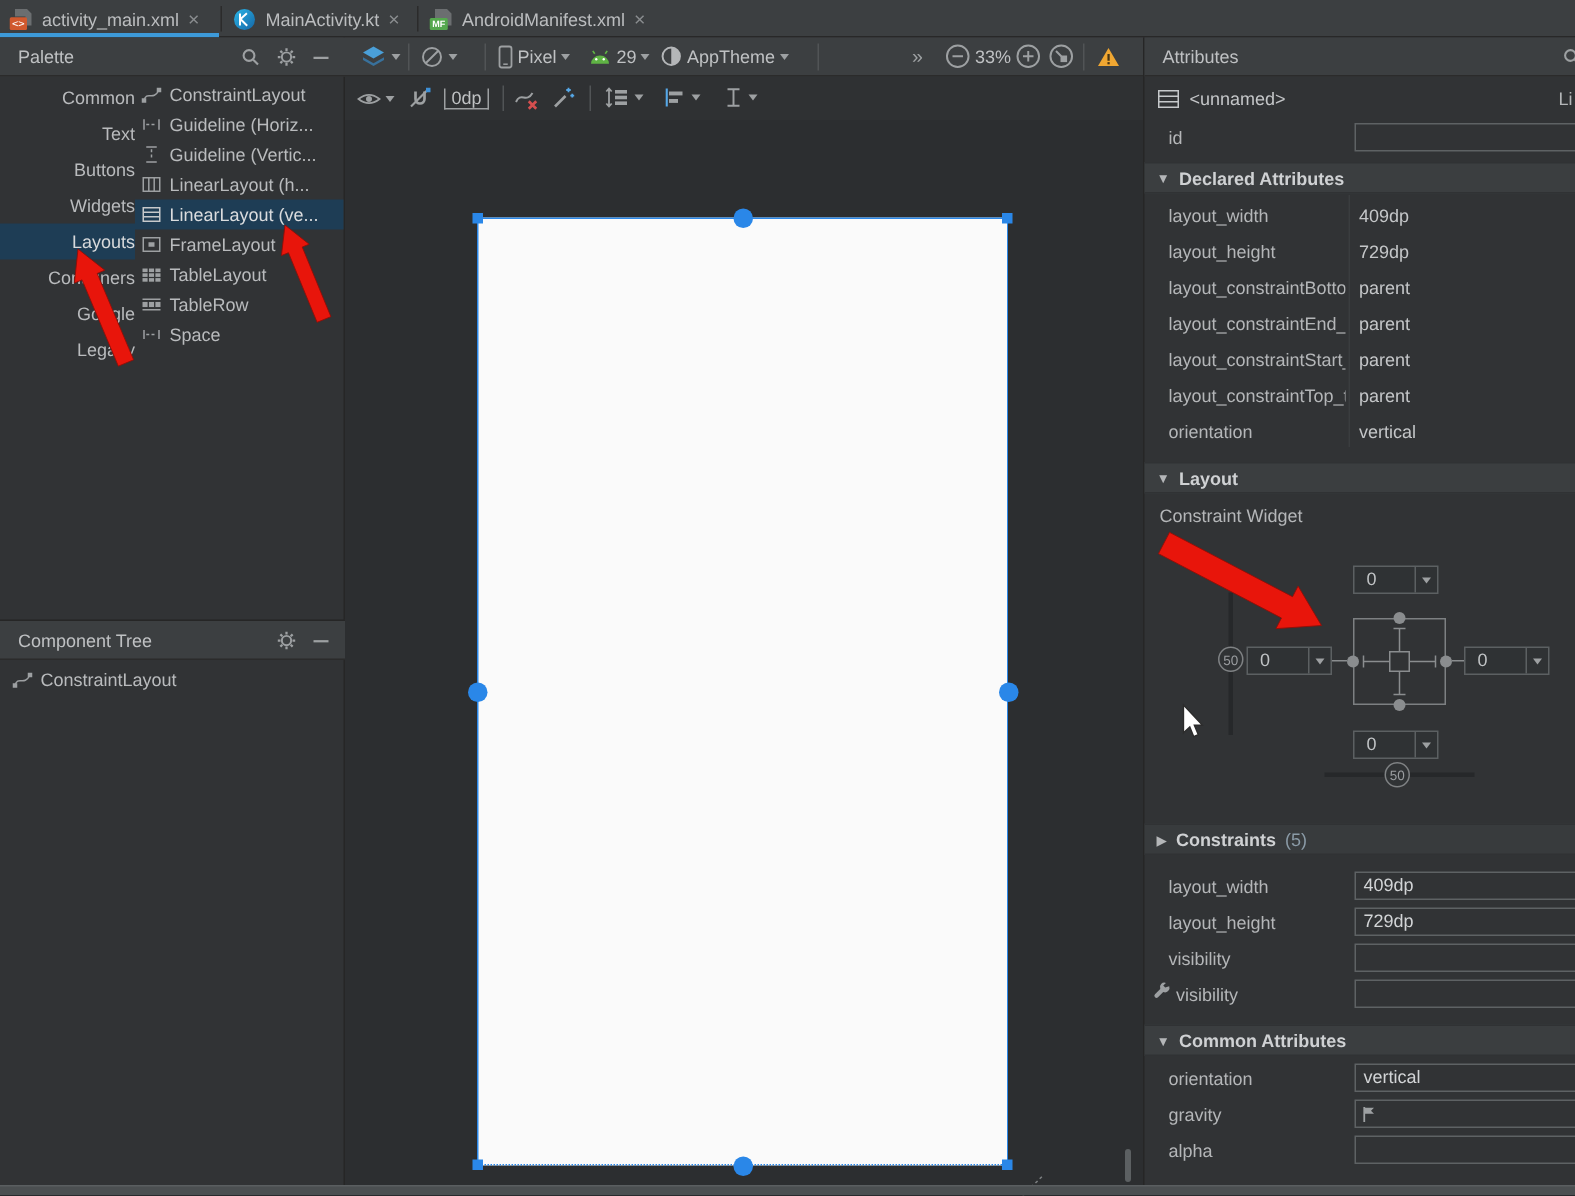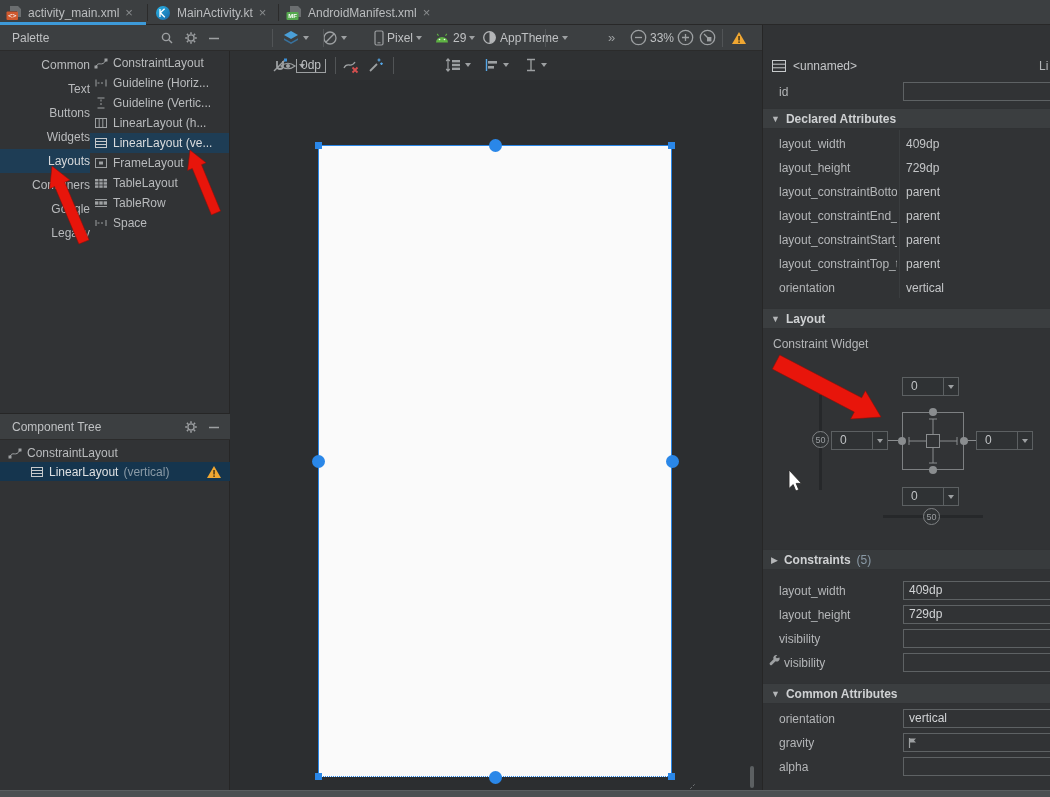--- a/index.html
+++ b/index.html
@@ -22,21 +22,21 @@
   .cat{height:24px;line-height:24px;padding-left:28px;color:#b9bbbd;text-align:right;}
   .cat.sel{background:#1e3d55;color:#d7d9db;}
   .pitem{height:20px;display:flex;align-items:center;gap:5px;padding-left:4px;color:#b9bbbd;}
   .pitem.sel{background:#1e3d55;color:#dadcde;}
   .treerow{height:19px;display:flex;align-items:center;gap:5px;color:#b9bbbd;}
   .treerow.sel{background:#15354e;color:#dde0e2;}
   .suffix{color:#8a9aa6;}
   
   .tbar1{background:#3c3f41;border-bottom:1px solid #2b2b2b;}
   .tbar2{background:#2f3133;}
-  .tbtn{display:flex;align-items:center;gap:3px;color:#bfc1c3;margin-left:42px;}
+  .tbtn{display:flex;align-items:center;gap:3px;color:#bfc1c3;}
   .dd{width:0;height:0;border-left:3.5px solid transparent;border-right:3.5px solid transparent;border-top:4px solid #9da0a2;}
   .vsep{width:1px;background:#515456;}
   .chev{color:#9da0a2;font-size:13px;}
   .marginfield{border-bottom:1px solid #9da0a2;border-left:1px solid #9da0a2;border-right:1px solid #9da0a2;
                height:14px;line-height:13px;padding:0 4px;color:#bfc1c3;
                border-top:none;box-sizing:border-box;}
   
   .devrect{background:#fafafa;border:1px solid #2a87e8;border-bottom:1px dotted #2a87e8;}
   .hsq{width:7px;height:7px;background:#2a87e8;}
   .hcir{width:13px;height:13px;border-radius:50%;background:#2a87e8;}
@@ -255,37 +255,20 @@
     <div class="abs treerow" style="left:0;top:29px;width:230px;padding-left:8px;">
       <span>
           <svg width="14" height="14">
             <path d="M2 11 C4 4 8 12 12 4" fill="none" stroke="#9da0a2"></path>
             <rect x="0.5" y="9.5" width="3" height="3" fill="#9da0a2"></rect>
             <rect x="10.5" y="2.5" width="3" height="3" fill="#9da0a2"></rect>
           </svg>
         </span>
       <span>ConstraintLayout</span>
     </div>
-    <div class="abs treerow sel" style="left:0;top:48px;width:230px;padding-left:30px;">
-      <span>
-          <svg width="14" height="14">
-            <rect x="1.5" y="2.5" width="11" height="9" fill="none" stroke="#c6c9cb"></rect>
-            <path d="M1.5 5.5 H12.5 M1.5 8.5 H12.5" stroke="#c6c9cb"></path>
-          </svg>
-        </span>
-      <span>LinearLayout</span>
-      <span class="suffix">(vertical)</span>
-      <span class="abs" style="left:206px;top:3px;">
-          <svg width="16" height="14">
-            <path d="M8 1 L15 13 H1 Z" fill="#f0a732"></path>
-            <rect x="7.3" y="5" width="1.5" height="4.5" fill="#463415"></rect>
-            <rect x="7.3" y="10.4" width="1.5" height="1.5" fill="#463415"></rect>
-          </svg>
-        </span>
-    </div>
   </div>
 
   <div class="abs" style="left:230px;top:25px;width:532px;height:765px;">
 
     <div class="abs tbar1" style="left:0;top:0;width:532px;height:26px;">
       <div class="abs tbtn" style="left:10px;top:5px;">
         <span>
             <svg width="18" height="15">
               <path d="M9 1 L16 5 9 9 2 5 Z" fill="#4a9fd8"></path>
               <path d="M2 8.2 L9 12.2 16 8.2 16 10 9 14 2 10 Z" fill="#38719c"></path>
@@ -452,20 +435,29 @@
           <svg width="24" height="24">
             <path d="M4 20 L20 4 M12 22 L22 12" stroke="#7d8082" stroke-width="1" stroke-dasharray="2 2" fill="none"></path>
           </svg>
         </div>
 
       <div class="abs" style="left:520px;top:686px;width:4px;height:22px;background:#5c6062;border-radius:2px;"></div>
     </div>
   </div>
 
   <div class="abs panel" style="left:762px;top:25px;width:288px;height:765px;border-left:1px solid #262626;">
+    <div class="abs phdr" style="left:0;top:0;width:288px;height:26px;">
+      <span class="t">Attributes</span>
+      <span class="abs" style="left:278px;top:6px;">
+          <svg width="14" height="14">
+            <circle cx="6" cy="6" r="3.6" fill="none" stroke="#9da0a2" stroke-width="1.4"></circle>
+            <path d="M8.8 8.8 L12 12" stroke="#9da0a2" stroke-width="1.4"></path>
+          </svg>
+        </span>
+    </div>
 
     <div class="abs" style="left:0;top:28px;width:288px;height:26px;">
       <span class="abs" style="left:8px;top:5px;">
           <svg width="16" height="16">
             <rect x="1.5" y="2.5" width="13" height="11" fill="none" stroke="#c6c9cb"></rect>
             <path d="M1.5 6.2 H14.5 M1.5 9.8 H14.5" stroke="#c6c9cb"></path>
           </svg>
         </span>
       <span class="abs" style="left:30px;top:6px;color:#c4c6c8;">&lt;unnamed&gt;</span>
       <span class="abs" style="left:276px;top:6px;color:#b4b6b8;">Li</span>

